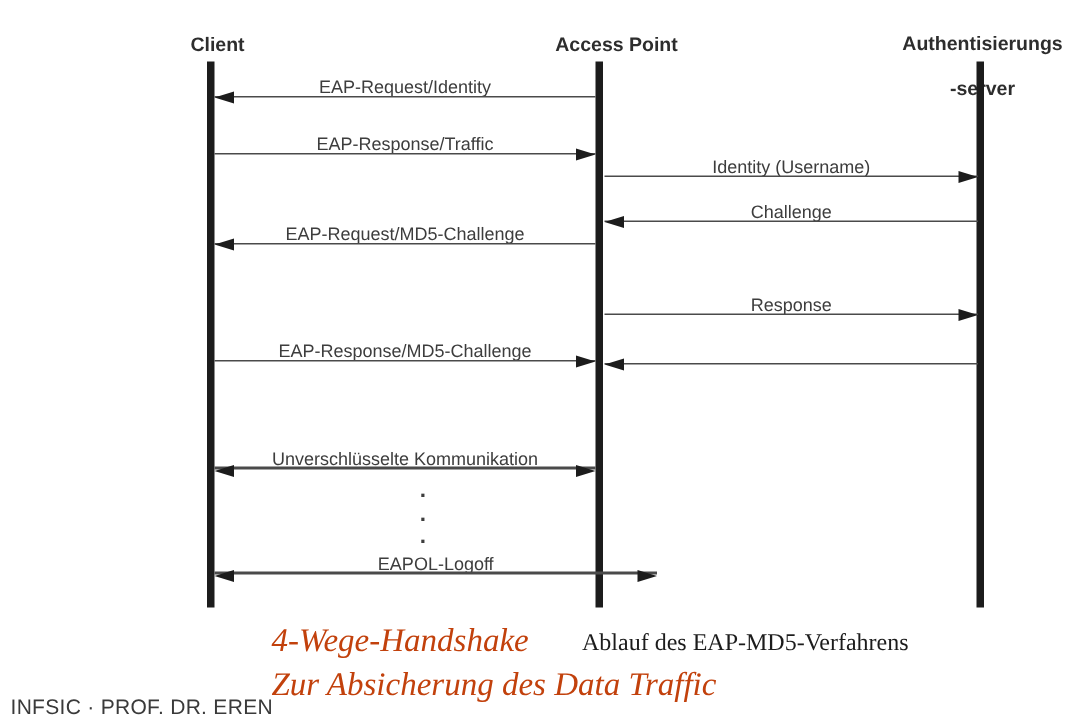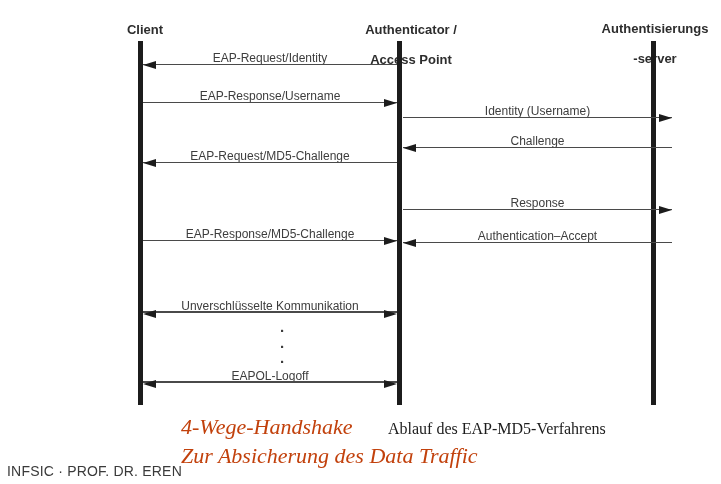--- a/index.html
+++ b/index.html
@@ -34,33 +34,33 @@
     border-top:1px solid #4a4a4a;
   }
   .ah { position:absolute; width:0; height:0;
         border-top:4px solid transparent; border-bottom:4px solid transparent; top:-4px; }
   .ah-left  { left:0;  border-right:13px solid #1c1c1c; }
   .ah-right { right:0; border-left:13px solid #1c1c1c; }
 
   
   .col-l { left:143px; width:254px; }
   
-  .col-r { left:403px; width:249px;padding-left:20px; }
+  .col-r { left:403px; width:249px; }
 
   .m0  { top:45px; }   
   .m1  { top:83px; }   
   .m2  { top:98px; }   
   .m3  { top:128px; }  
   .m4  { top:143px; }  
   .m5  { top:177px;margin-top:44px; }  
   .m6  { top:190px; }  
   .m7  { top:223px; }  
   .m8  { top:237px; }  
   .m9  { top:293px; }  
-  .m10 { top:363px; }  
+  .m10 { top:363px;padding-left:41px; }  
   .m9 .line, .m10 .line { border-top-width:2px; }
   .m9 .ah, .m10 .ah { top:-3px; }
 
   
   .dot {
     position:absolute; left:278px; width:8px; text-align:center;
     font-size:15px; font-weight:bold; color:#3d3d3d; line-height:10px;
   }
   .dot-1 { top:322px; } .dot-2 { top:338px; } .dot-3 { top:353px; }
 
@@ -83,41 +83,40 @@
 </style>
 </head>
 <body>
 
 <div class="slide">
 
   <div class="actor-label actor-client">
     <div>Client</div>
   </div>
   <div class="actor-label actor-auth">
-    <div>Authenticator /</div>
     <div>Access Point</div>
   </div>
   <div class="actor-label actor-server">
     <div>Authentisierungs</div>
     <div>-server</div>
   </div>
 
   <div class="lifeline ll-client"></div>
   <div class="lifeline ll-auth"></div>
   <div class="lifeline ll-server"></div>
 
   <div class="msg col-l m0">
     <div class="lbl">EAP-Request/Identity</div>
     <div class="line">
       <div class="ah ah-left"></div>
     </div>
   </div>
 
   <div class="msg col-l m1">
-    <div class="lbl">EAP-Response/Username</div>
+    <div class="lbl">EAP-Response/Traffic</div>
     <div class="line">
       <div class="ah ah-right"></div>
     </div>
   </div>
 
   <div class="msg col-r m2">
     <div class="lbl">Identity (Username)</div>
     <div class="line">
       <div class="ah ah-right"></div>
     </div>
@@ -145,21 +144,20 @@
   </div>
 
   <div class="msg col-r m6">
     <div class="lbl">Response</div>
     <div class="line">
       <div class="ah ah-right"></div>
     </div>
   </div>
 
   <div class="msg col-r m7">
-    <div class="lbl">Authentication–Accept</div>
     <div class="line">
       <div class="ah ah-left"></div>
     </div>
   </div>
 
 
   <div class="msg col-l m9">
     <div class="lbl">Unverschlüsselte Kommunikation</div>
     <div class="line">
       <div class="ah ah-left"></div>

